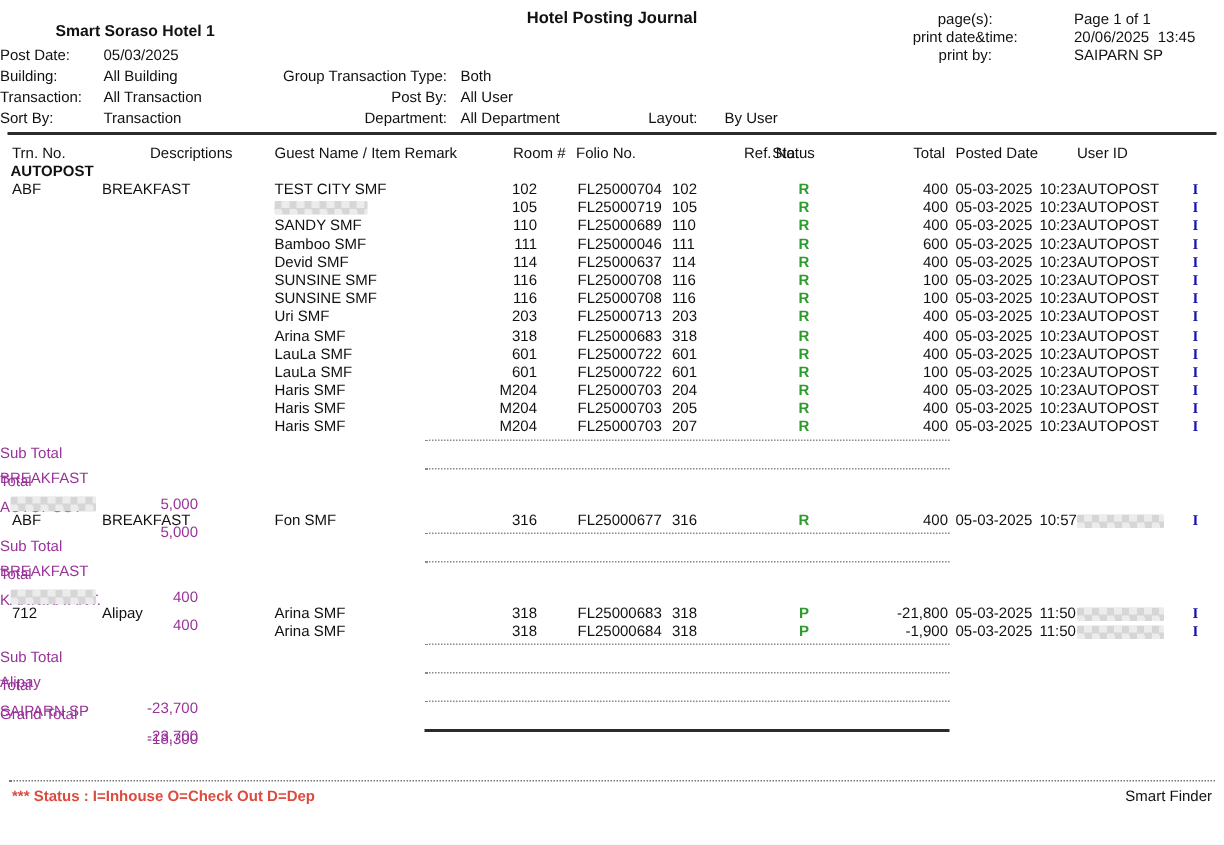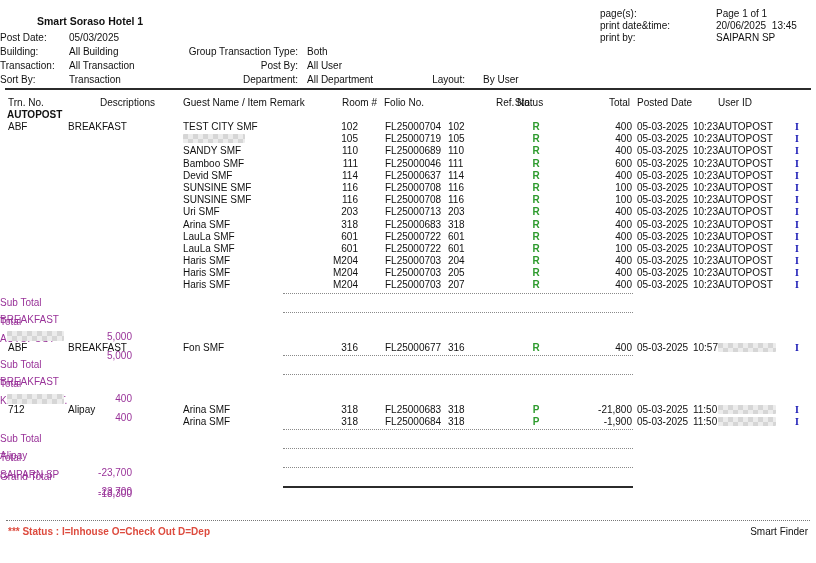--- a/index.html
+++ b/index.html
@@ -5,21 +5,21 @@
   html,body{margin:0;padding:0;background:#f2f2f2;}
   .page{
     position:relative;width:816px;height:563px;background:#ffffff;
     font-family:"Liberation Sans",sans-serif;font-size:10px;color:#111;
     overflow:hidden;
   }
   .abs{position:absolute;white-space:nowrap;}
   
   .company{left:37px;top:15px;font-weight:bold;font-size:10.5px;}
   .title{left:0;right:0;top:6px;text-align:center;font-weight:bold;font-size:11px;}
-  .meta-label{text-align:left;width:111px;left:600px;color:#111;}
+  .meta-label{text-align:center;width:111px;left:588px;color:#111;}
   .meta-value{left:716px;}
   .f-label{left:0;width:63px;text-align:left;}
   .f-value{left:69px;}
   .m-label{left:150px;width:148px;text-align:right;}
   .m-value{left:307px;}
   .lay-label{left:420px;width:45px;text-align:right;}
   .lay-value{left:483px;}
   .top-rule{left:5px;right:5px;top:88px;border-top:2px solid #2b2b2b;height:0;}
   
   .report-flow{position:absolute;left:0;right:0;top:95px;}
@@ -64,20 +64,21 @@
   .foot-dots{left:6px;right:6px;top:520px;border-top:1px dotted #777;height:0;}
   .foot-red{left:8px;top:526px;color:var(--red,#dd4b3e);font-weight:bold;}
   .foot-brand{right:8px;top:526px;color:#111;}
   .foot-green{left:8px;top:544px;color:var(--fgreen,#2e8b3c);}
 </style>
 </head>
 <body>
 
 <div class="page">
 
+  <div class="abs title">Hotel Posting Journal</div>
   <div class="abs company">Smart Soraso Hotel 1</div>
 
   <div class="abs meta-label" style="top:8px">page(s):</div>
   <div class="abs meta-value" style="top:8px">Page 1 of 1</div>
   <div class="abs meta-label" style="top:20px">print date&amp;time:</div>
   <div class="abs meta-value" style="top:20px;word-spacing:3px">20/06/2025  13:45</div>
   <div class="abs meta-label" style="top:32px">print by:</div>
   <div class="abs meta-value" style="top:32px">SAIPARN SP</div>
 
   <div class="abs f-label" style="top:32px">Post Date:</div>

